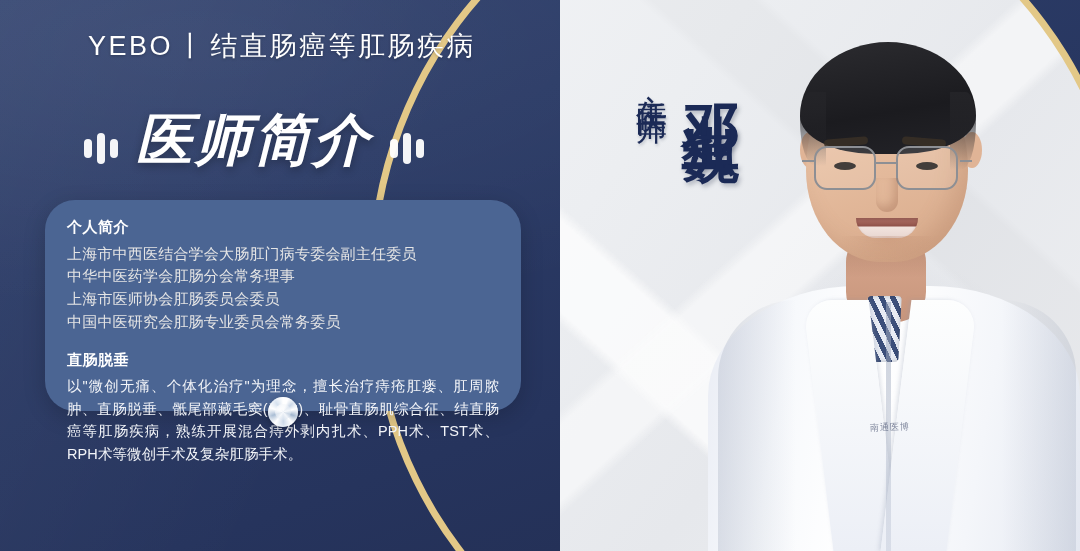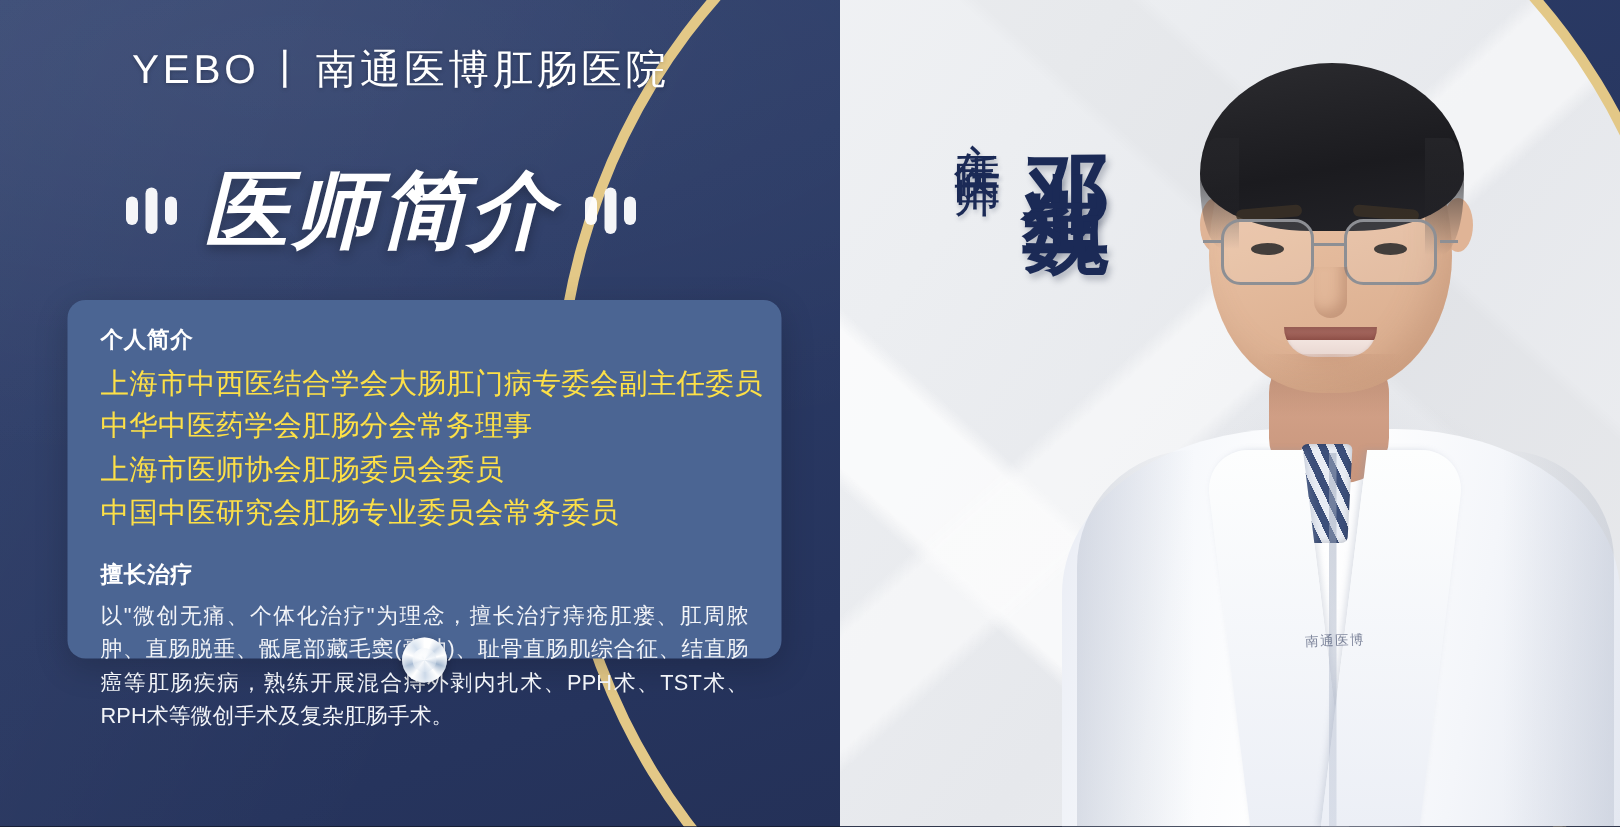--- a/index.html
+++ b/index.html
@@ -85,21 +85,21 @@
     white-space: nowrap;
     text-shadow: 0 1px 3px rgba(0,0,0,.25);
   }
   .brand .sep { padding: 0 4px; font-weight: 300; }
 
   .headline-row {
     position: absolute;
     top: 112px;
     left: 84px;
     display: flex;
-    align-items: center;
+    align-items: flex-end;
     gap: 18px;
   }
   .headline {
     color: #ffffff;
     font-size: 56px;
     font-weight: 700;
     font-style: italic;
     letter-spacing: 3px;
     line-height: 1;
     white-space: nowrap;
@@ -121,43 +121,43 @@
   .bars i:nth-child(1) { height: 19px; }
   .bars i:nth-child(2) { height: 31px; }
   .bars i:nth-child(3) { height: 19px; }
 
   
   .info-card {
     position: absolute;
     left: 45px;
     top: 200px;
     width: 476px;
-    height: 239px;
+    height: 211px;
     background: #4b6593;
-    border-radius: 12px;
+    border-radius: 30px;
     box-shadow: 0 6px 22px rgba(0,0,0,.18);
     padding: 16px 22px 10px 22px;
   }
   .card-section + .card-section { margin-top: 15px; }
   .card-heading {
     color: #ffffff;
     font-size: 15px;
     font-weight: 700;
     letter-spacing: .5px;
     margin: 0 0 4px 0;
     line-height: 1.5;
   }
   .cred-list {
     list-style: none;
     margin: 0;
     padding: 0;
   }
   .cred-list li {
-    color: #fde047;
-    font-size: 19px;
+    color: #e5e5e5;
+    font-size: 15px;
     line-height: 1.52;
     letter-spacing: .2px;
     white-space: nowrap;
   }
   .spec-text {
     color: #f2f4f8;
     font-size: 14.5px;
     line-height: 1.56;
     letter-spacing: .1px;
     margin: 0;
@@ -528,21 +528,21 @@
     <div class="mouth"></div>
     <div class="chin-shade"></div>
   </div>
 
   <div class="name-block">
     <div class="doc-name">邓业巍</div>
     <div class="doc-title">主任医师</div>
   </div>
 
   <div class="brand">
-    <span>YEBO</span><span class="sep">丨</span><span>南通医博肛肠医院</span>
+    <span>YEBO</span><span class="sep">丨</span><span>结直肠癌等肛肠疾病</span>
   </div>
 
   <div class="headline-row">
     <div class="bars">
         <i></i>
         <i></i>
         <i></i>
       </div>
     <div class="headline">医师简介</div>
     <div class="bars">
@@ -558,20 +558,20 @@
       <div class="card-heading">个人简介</div>
       <ul class="cred-list">
         <li>上海市中西医结合学会大肠肛门病专委会副主任委员</li>
         <li>中华中医药学会肛肠分会常务理事</li>
         <li>上海市医师协会肛肠委员会委员</li>
         <li>中国中医研究会肛肠专业委员会常务委员</li>
       </ul>
     </div>
 
     <div class="card-section">
-      <div class="card-heading">擅长治疗</div>
+      <div class="card-heading">直肠脱垂</div>
       <p class="spec-text">以"微创无痛、个体化治疗"为理念，擅长治疗痔疮肛瘘、肛周脓肿、直肠脱垂、骶尾部藏毛窦(囊肿)、耻骨直肠肌综合征、结直肠癌等肛肠疾病，熟练开展混合痔外剥内扎术、PPH术、TST术、RPH术等微创手术及复杂肛肠手术。</p>
     </div>
 
     <div class="gem"></div>
   </div>
 
 </div>
 
 </body></html>

